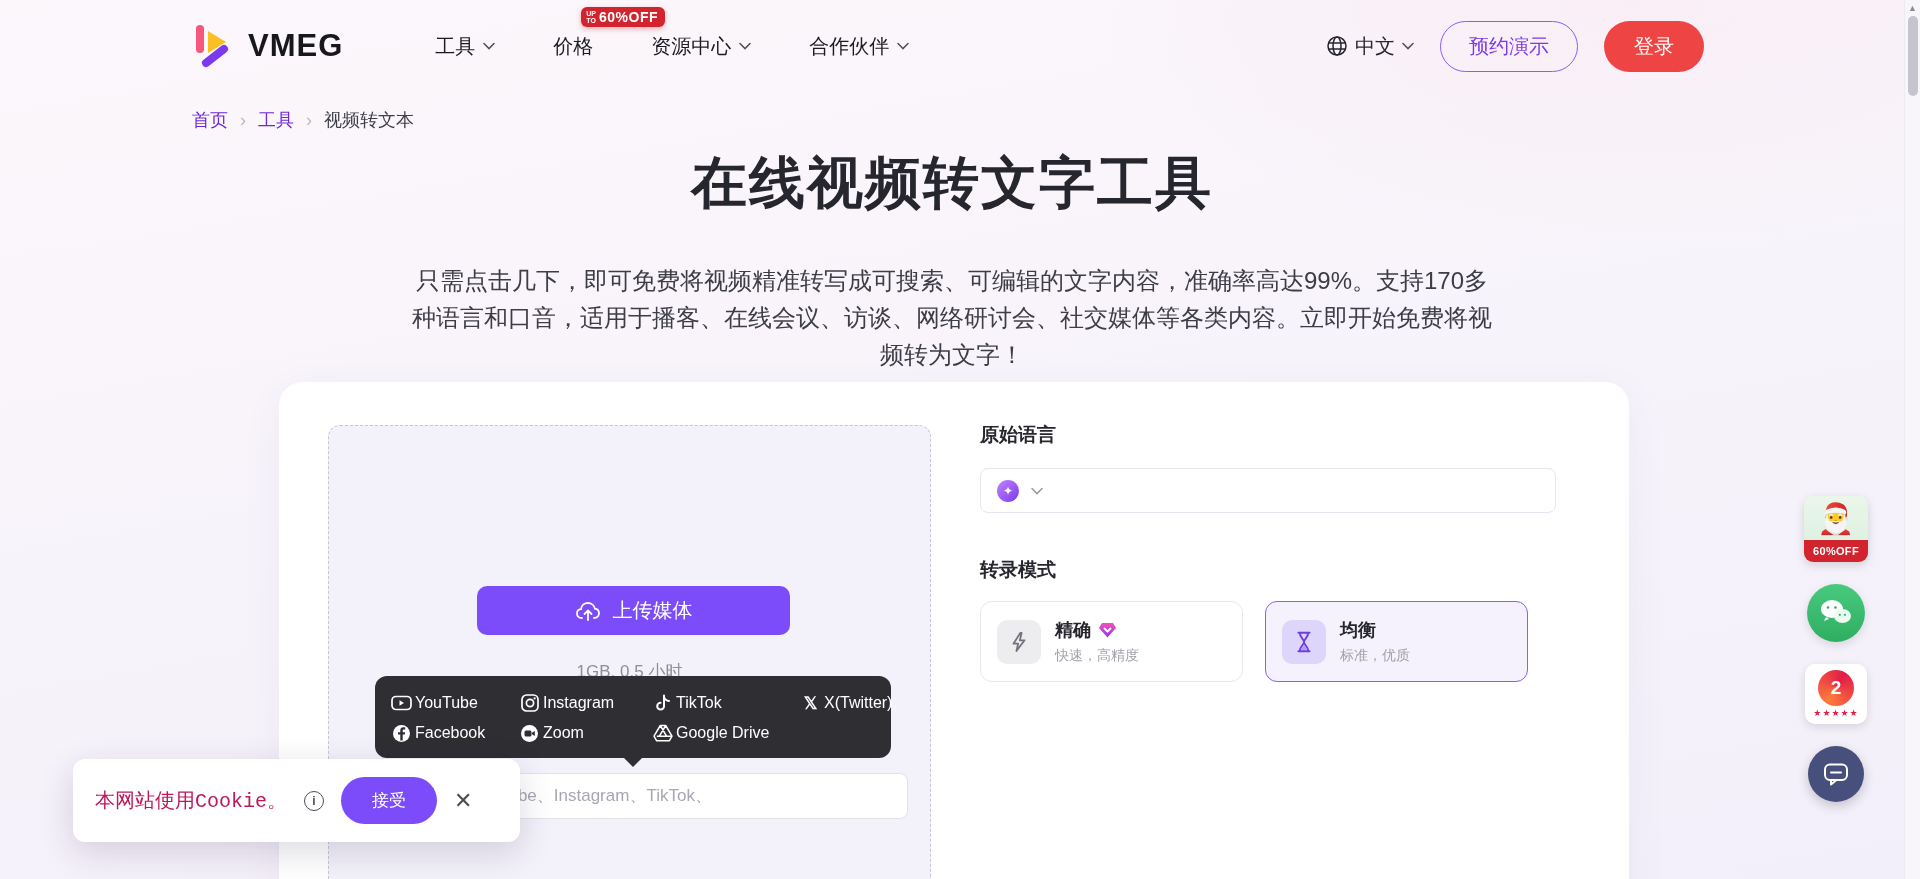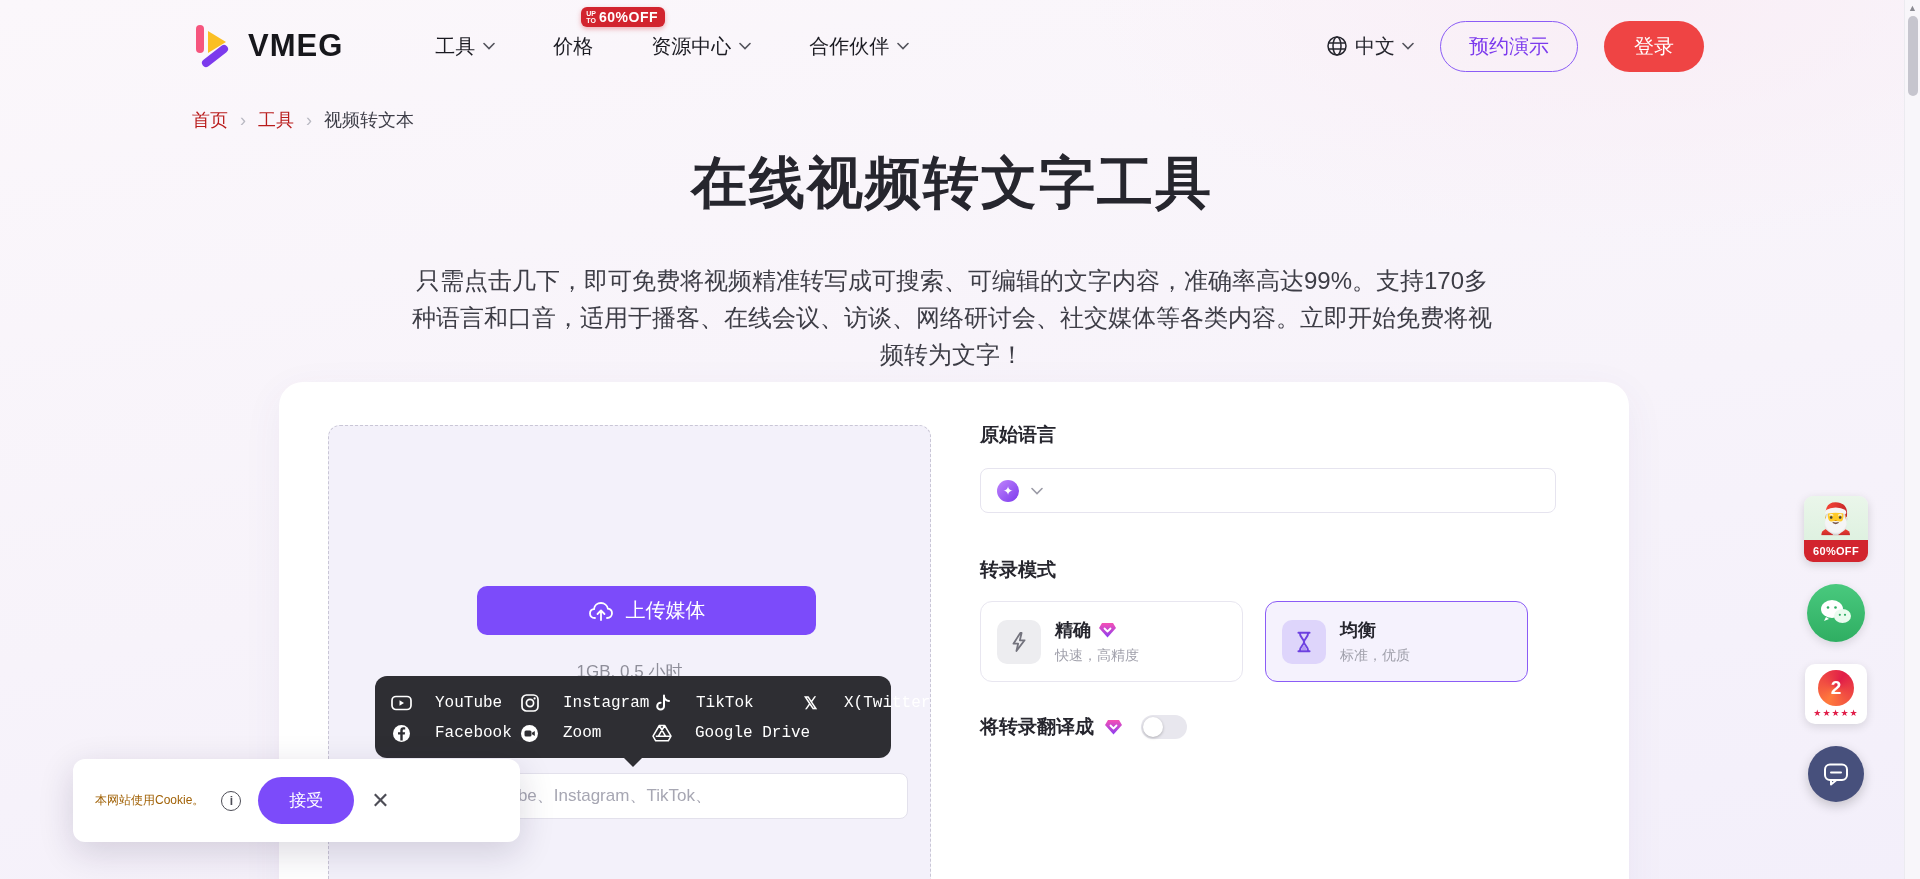--- a/index.html
+++ b/index.html
@@ -31,36 +31,36 @@
   .lang { display:flex; align-items:center; gap:7px; font-size:20px; cursor:pointer; }
   .btn-outline { border:1.5px solid #8b5cf6; color:#7c3aed; background:transparent;
     font-size:20px; border-radius:999px; padding:11px 28px; cursor:pointer;
     font-family:inherit; }
   .btn-solid { border:none; background:#ef4444; color:#fff; font-size:20px;
     border-radius:999px; padding:12px 30px; cursor:pointer; font-family:Liberation Sans, sans-serif; }
 
   
   .breadcrumb { position:absolute; top:108px; left:192px; display:flex; align-items:center;
     gap:12px; font-size:18px; }
-  .crumb { color:#b91c1c; cursor:pointer; }
+  .crumb { color:#6d28d9; cursor:pointer; }
   .crumb-sep { color:#b9b9c2; font-size:18px; }
   .crumb.current { color:#3f3f49; cursor:default; }
 
   
   .hero-title { position:absolute; top:146px; left:0; width:1904px; text-align:center;
     font-size:56px; font-weight:800; color:#26262e; letter-spacing:2px; }
   .hero-desc { position:absolute; top:262px; left:50%; transform:translateX(-50%);
     width:1090px; margin-left:-8px; text-align:center; font-size:24px; line-height:37px; color:#3d3d46; }
 
   
   .card { position:absolute; left:279px; top:382px; width:1350px; height:560px;
     background:#fff; border-radius:24px; box-shadow:0 10px 40px rgba(80,60,140,.06); }
   .dropzone { position:absolute; left:49px; top:43px; width:603px; height:520px;
     border:1.6px dashed #c9c6d6; border-radius:12px; background:#f3f1fa; }
-  .upload-btn { position:absolute; left:148px; top:160px; width:339px; height:49px;
+  .upload-btn { position:absolute; left:148px; top:160px; width:313px; height:49px;
     background:#7c4bfa; border:none; border-radius:10px; color:#fff; font-size:20px;
     display:flex; align-items:center; justify-content:center; gap:12px; cursor:pointer;
     font-family:inherit; }
   .limit-text { position:absolute; top:234px; width:100%; text-align:center;
     font-size:17px; color:#8e8e99; }
   .link-input { position:absolute; left:24px; top:347px; width:555px; height:46px;
     border:1px solid #e3e1ec; border-radius:8px; background:#fff; padding:0 14px;
     font-size:17px; color:#26262e; font-family:inherit; }
   .link-input::placeholder { color:#a7a7b3; }
 
@@ -96,30 +96,30 @@
 
   
   .tooltip { position:absolute; left:375px; top:676px; width:516px; height:82px;
     background:#2e2e33; border-radius:12px; color:#fff; padding:12px 18px 10px 16px;
     z-index:30; }
   .tooltip:after { content:""; position:absolute; left:48%; bottom:-9px; width:0; height:0;
     border-left:10px solid transparent; border-right:10px solid transparent;
     border-top:10px solid #2e2e33; }
   .tip-row { display:grid; grid-template-columns:128px 133px 148px auto; align-items:center;
     height:30px; }
-  .tip-item { display:flex; align-items:center; gap:23px; font-size:16px; cursor:pointer;
-    white-space:nowrap;font-family:Liberation Mono, monospace; }
+  .tip-item { display:flex; align-items:center; gap:3px; font-size:16px; cursor:pointer;
+    white-space:nowrap; }
   .tip-ic { width:21px; height:21px; display:flex; align-items:center; justify-content:center; }
   .x-glyph { font-weight:800; font-size:17px; }
 
   
   .cookie { position:absolute; left:73px; top:759px; width:447px; height:83px;
     background:#fff; border-radius:12px; box-shadow:0 10px 35px rgba(30,20,60,.16);
     display:flex; align-items:center; padding:0 22px; gap:17px; z-index:40; }
-  .cookie-text { font-size:12px; color:#a16207; white-space:nowrap; }
+  .cookie-text { font-size:20px; color:#be185d; white-space:nowrap;font-family:Liberation Mono, monospace; }
   .info-ic { width:20px; height:20px; border:1.6px solid #4d4d56; border-radius:50%;
     color:#4d4d56; font-size:12px; font-weight:700; display:flex; align-items:center;
     justify-content:center; cursor:pointer; font-style:normal; }
   .accept-btn { background:#7c4bfa; border:none; color:#fff; font-size:17px;
     border-radius:999px; padding:12px 31px; cursor:pointer; font-family:inherit; }
   .cookie-close { font-size:22px; color:#4d4d56; cursor:pointer; line-height:1; }
 
   
   .float-col { position:absolute; right:50px; top:496px; width:68px; display:flex;
     flex-direction:column; align-items:center; gap:22px; z-index:35; }
@@ -279,36 +279,20 @@
             <path d="M11 22.5 C11 19.5 14 18.8 14 16.5 C14 18.8 17 19.5 17 22.5 Z" fill="#b49bf2"></path>
           </svg>
         </span>
         <div>
           <div class="mode-title">均衡</div>
           <div class="mode-sub">标准，优质</div>
         </div>
       </div>
     </div>
 
-    <div class="translate-row">
-      <span class="opt-label">将转录翻译成</span>
-      <svg width="19" height="17" viewBox="0 0 19 17">
-        <defs>
-            <linearGradient id="g2" x1="0" y1="0" x2="0" y2="1">
-          <stop offset="0" stop-color="#f650b4"></stop>
-              <stop offset="1" stop-color="#8b3df2"></stop>
-        </linearGradient>
-          </defs>
-        <path d="M4 1 H15 L18 6 L9.5 15.5 L1 6 Z" fill="url(#g2)"></path>
-        <path d="M6.5 6.5 L9.5 9.5 L12.5 6.5" stroke="#fff" stroke-width="1.8" fill="none" stroke-linecap="round" stroke-linejoin="round"></path>
-      </svg>
-      <div class="toggle">
-        <div class="toggle-knob"></div>
-      </div>
-    </div>
   </div>
 </div>
 
 <div class="tooltip">
   <div class="tip-row">
     <div class="tip-item">
       <span class="tip-ic">
         <svg width="21" height="16" viewBox="0 0 21 16">
             <rect x="1" y="1.5" width="19" height="13" rx="4" fill="none" stroke="#fff" stroke-width="1.7"></rect>
             <path d="M8.5 5.2 L13 8 L8.5 10.8 Z" fill="#fff"></path>

